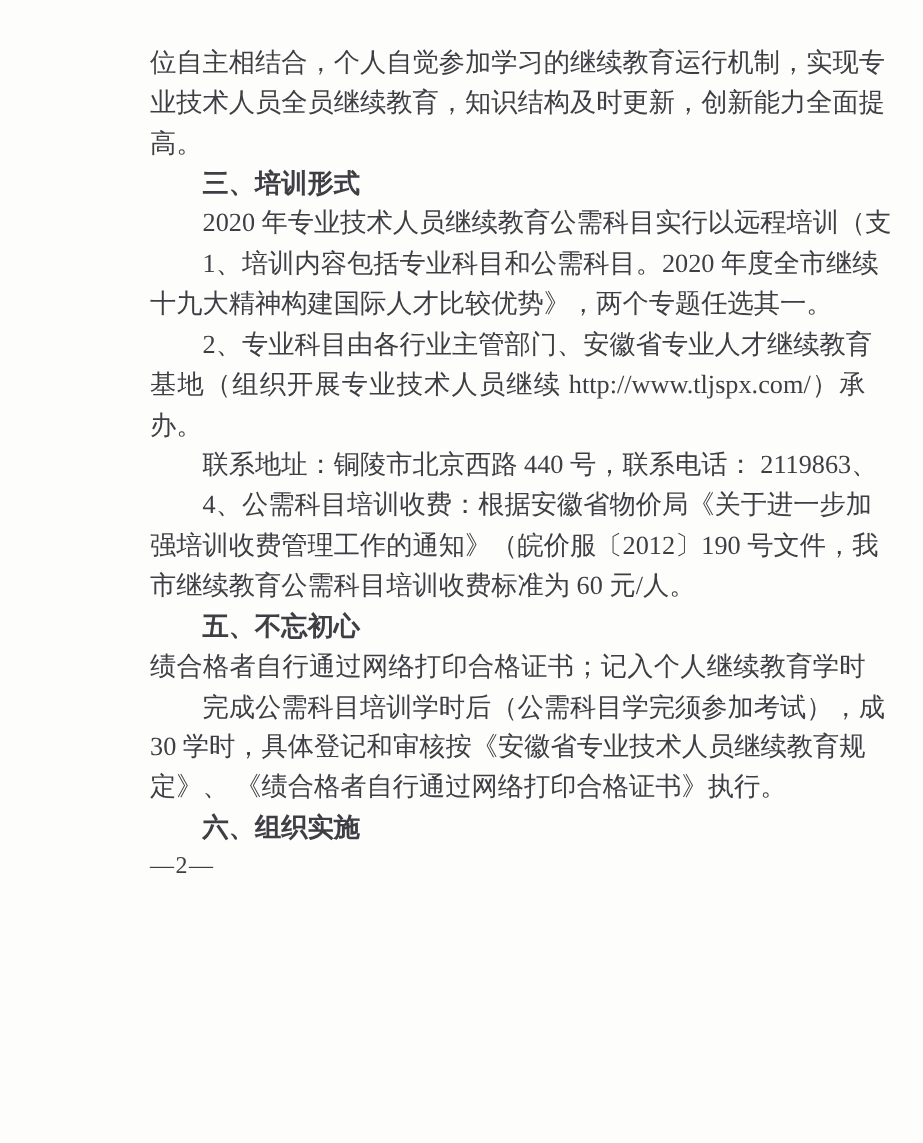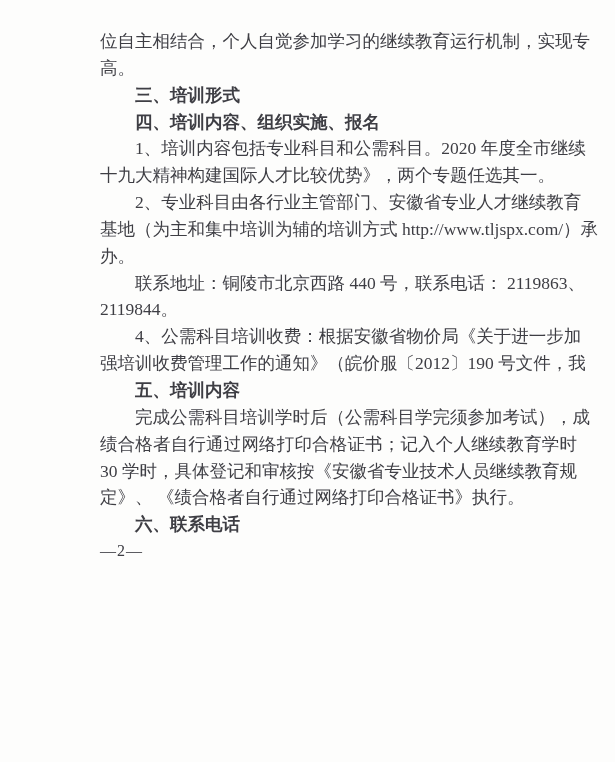--- a/index.html
+++ b/index.html
@@ -53,33 +53,34 @@
     font-family: "Liberation Serif", serif;
     letter-spacing: 1px;
   }
 </style>
 </head>
 <body style="background: rgb(253, 253, 252); color: rgb(62, 62, 68);">
 
 <div class="page">
   <div class="doc-lines">
       <div class="line body justify">位自主相结合，个人自觉参加学习的继续教育运行机制，实现专</div>
+      <div class="line body justify">业技术人员全员继续教育，知识结构及时更新，创新能力全面提</div>
       <div class="line body">高。</div>
       <div class="line heading indent">三、培训形式</div>
-      <div class="line heading indent">四、培训内容、组织实施、报名</div>
+      <div class="line body indent justify">2020 年专业技术人员继续教育公需科目实行以远程培训（支</div>
       <div class="line body indent justify">1、培训内容包括专业科目和公需科目。2020 年度全市继续</div>
       <div class="line body">十九大精神构建国际人才比较优势》，两个专题任选其一。</div>
       <div class="line body indent justify">2、专业科目由各行业主管部门、安徽省专业人才继续教育</div>
-      <div class="line body justify">基地（为主和集中培训为辅的培训方式 http://www.tljspx.com/）承</div>
+      <div class="line body justify">基地（组织开展专业技术人员继续 http://www.tljspx.com/）承</div>
       <div class="line body">办。</div>
       <div class="line body indent justify">联系地址：铜陵市北京西路 440 号，联系电话： 2119863、</div>
-      <div class="line body">2119844。</div>
       <div class="line body indent justify">4、公需科目培训收费：根据安徽省物价局《关于进一步加</div>
       <div class="line body justify">强培训收费管理工作的通知》（皖价服〔2012〕190 号文件，我</div>
-      <div class="line heading indent">五、培训内容</div>
+      <div class="line body">市继续教育公需科目培训收费标准为 60 元/人。</div>
+      <div class="line heading indent">五、不忘初心</div>
+      <div class="line body justify">绩合格者自行通过网络打印合格证书；记入个人继续教育学时</div>
       <div class="line body indent justify">完成公需科目培训学时后（公需科目学完须参加考试），成</div>
-      <div class="line body justify">绩合格者自行通过网络打印合格证书；记入个人继续教育学时</div>
       <div class="line body justify">30 学时，具体登记和审核按《安徽省专业技术人员继续教育规</div>
       <div class="line body">定》、 《绩合格者自行通过网络打印合格证书》执行。</div>
-      <div class="line heading indent">六、联系电话</div>
+      <div class="line heading indent">六、组织实施</div>
     </div>
   <div class="page-number">—2—</div>
 </div>
 
 </body></html>

